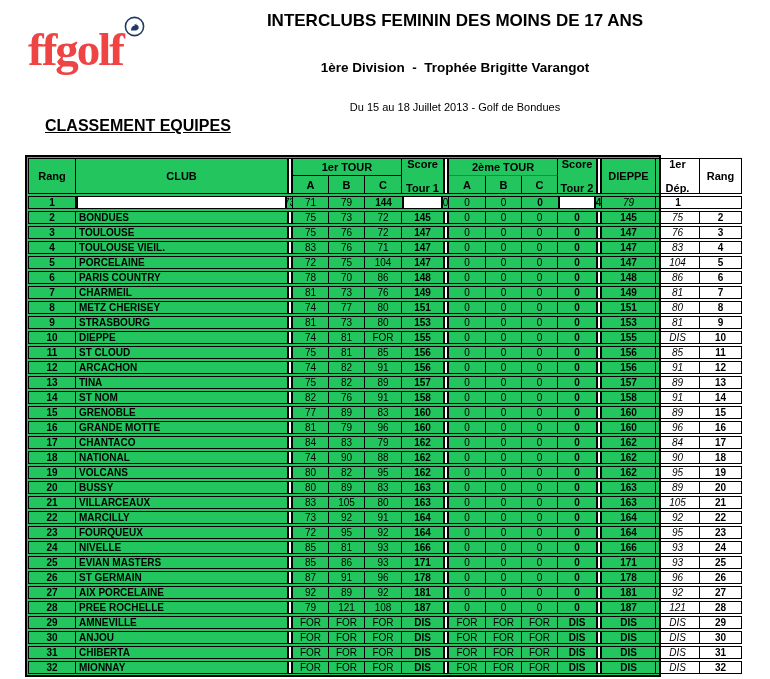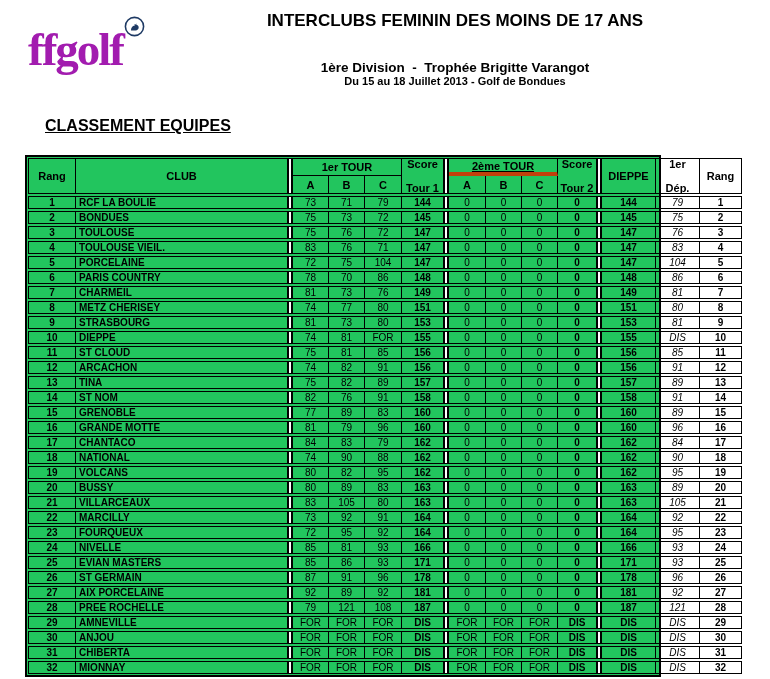--- a/index.html
+++ b/index.html
@@ -8,27 +8,27 @@
     width:770px; height:679px; overflow:hidden;
     font-family:"Liberation Sans", sans-serif; color:#000;
   }
   .page { position:relative; width:770px; height:679px; }
 
   
   .top { position:relative; height:96px; }
   .logo { position:absolute; left:28px; top:16px; white-space:nowrap; }
   .logo-text {
     font-family:"Liberation Serif", serif; font-weight:bold;
-    font-size:47px; line-height:50px; color:#a21caf; letter-spacing:-2px;
+    font-size:47px; line-height:50px; color:#ef4444; letter-spacing:-2px;
   }
   .logo-mark { display:inline-block; vertical-align:28px; margin-left:1px; }
   .titles { margin-left:140px; text-align:center; }
   .title    { padding-top:11px; font-size:17px; font-weight:bold; }
   .subtitle { margin-top:29px; font-size:13.5px; font-weight:bold; white-space:pre; }
-  .dateline { font-size:11px;   font-weight:bold; }
+  .dateline { margin-top:26px; font-size:11px;   font-weight:normal; }
   .section-title {
     text-align:left; margin:21px 0 0 45px;
     font-size:16px; font-weight:bold; text-decoration:underline;
   }
 
   
   .tablewrap {
     width:636px; margin:20px 0 0 25px;
     border:2px solid #000; padding:1px; background:#22c55e;
   }
@@ -41,21 +41,21 @@
   .trow  { height:13px; margin-top:2px; }
 
   .hc {
     display:flex; align-items:center; justify-content:center;
     font-size:11px; font-weight:bold; line-height:12px;
     border-right:1px solid #000; text-align:center; overflow:hidden;
   }
   .r2  { grid-row:1 / span 2; }
   .two { flex-direction:column;gap:12px; }
   .h-t1 { grid-column:4 / span 3; border-bottom:1px solid #000; }
-  .h-t2 { grid-column:9 / span 3; border-bottom:4px solid #c2410c;text-decoration:underline; }
+  .h-t2 { grid-column:9 / span 3; border-bottom:1px solid #c2410c; }
 
   .c {
     display:flex; align-items:center; justify-content:center;
     font-size:10px; line-height:11px;
     border-right:1px solid #000; overflow:hidden;
   }
   .b { font-weight:bold; }
   .i { font-style:italic; }
   .l { justify-content:flex-start; padding-left:3px; }
   .nr { border-right:none; }
@@ -110,21 +110,20 @@
       <div class="hc r2" style="grid-column:14">DIEPPE</div>
       <div class="hc r2 two" style="grid-column:15">
         <span>1er</span>
         <span>Dép.</span>
       </div>
       <div class="hc r2 nr" style="grid-column:16">Rang</div>
     </div>
     <div id="rows">
         <div class="trow">
           <div class="c b">1</div>
-          <div class="c b l nr">RCF LA BOULIE</div>
           <div class="c g nr"></div>
           <div class="c">73</div>
           <div class="c">71</div>
           <div class="c">79</div>
           <div class="c b nr">144</div>
           <div class="c g nr"></div>
           <div class="c">0</div>
           <div class="c">0</div>
           <div class="c">0</div>
           <div class="c b nr">0</div>

